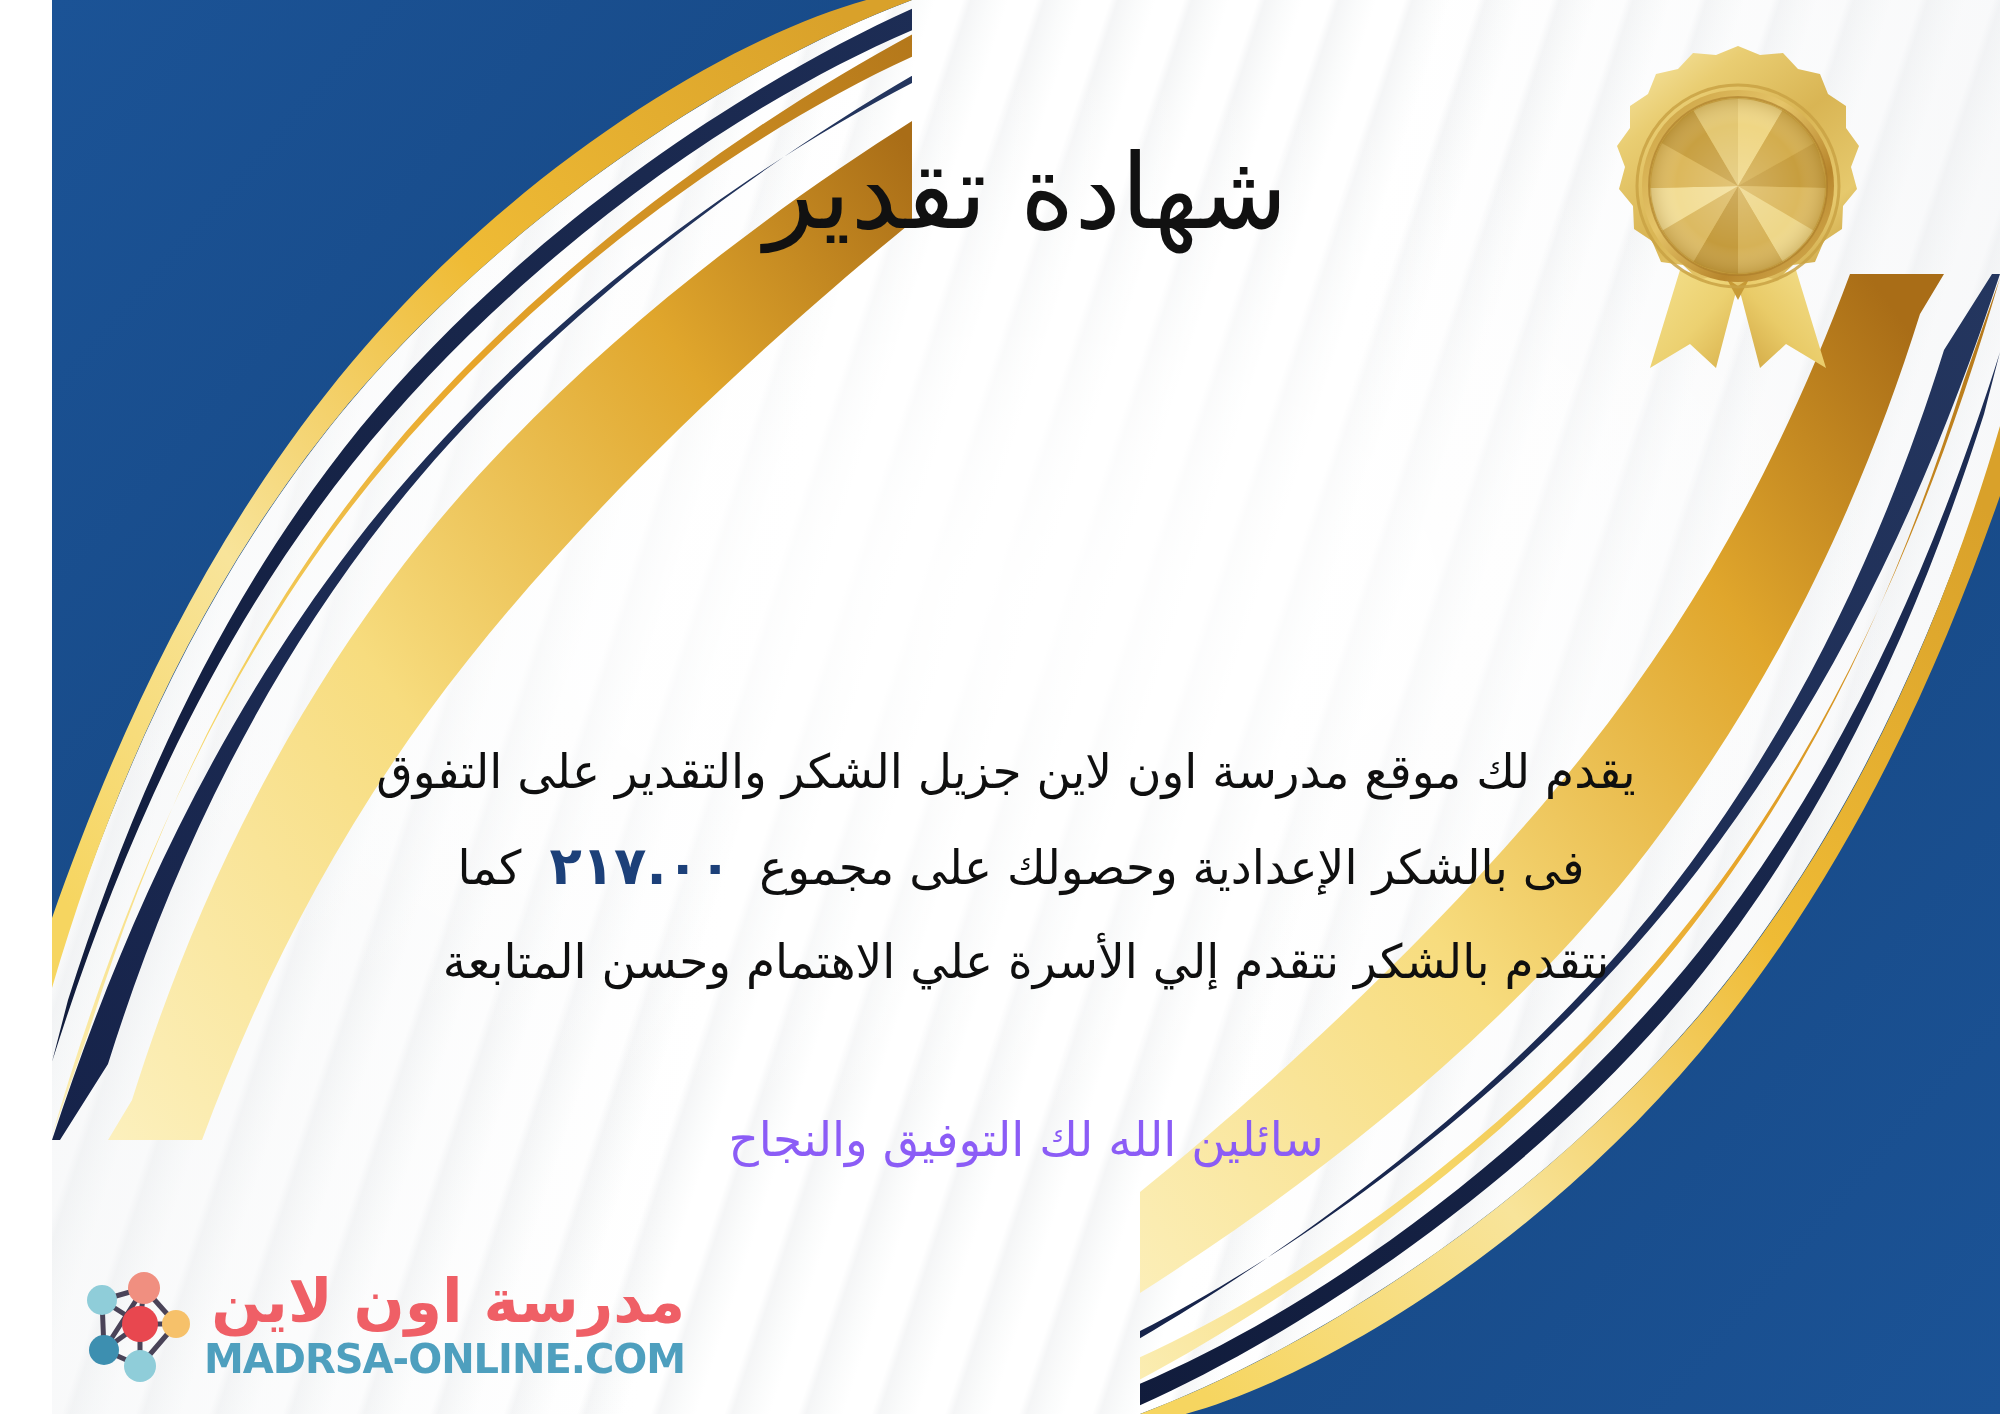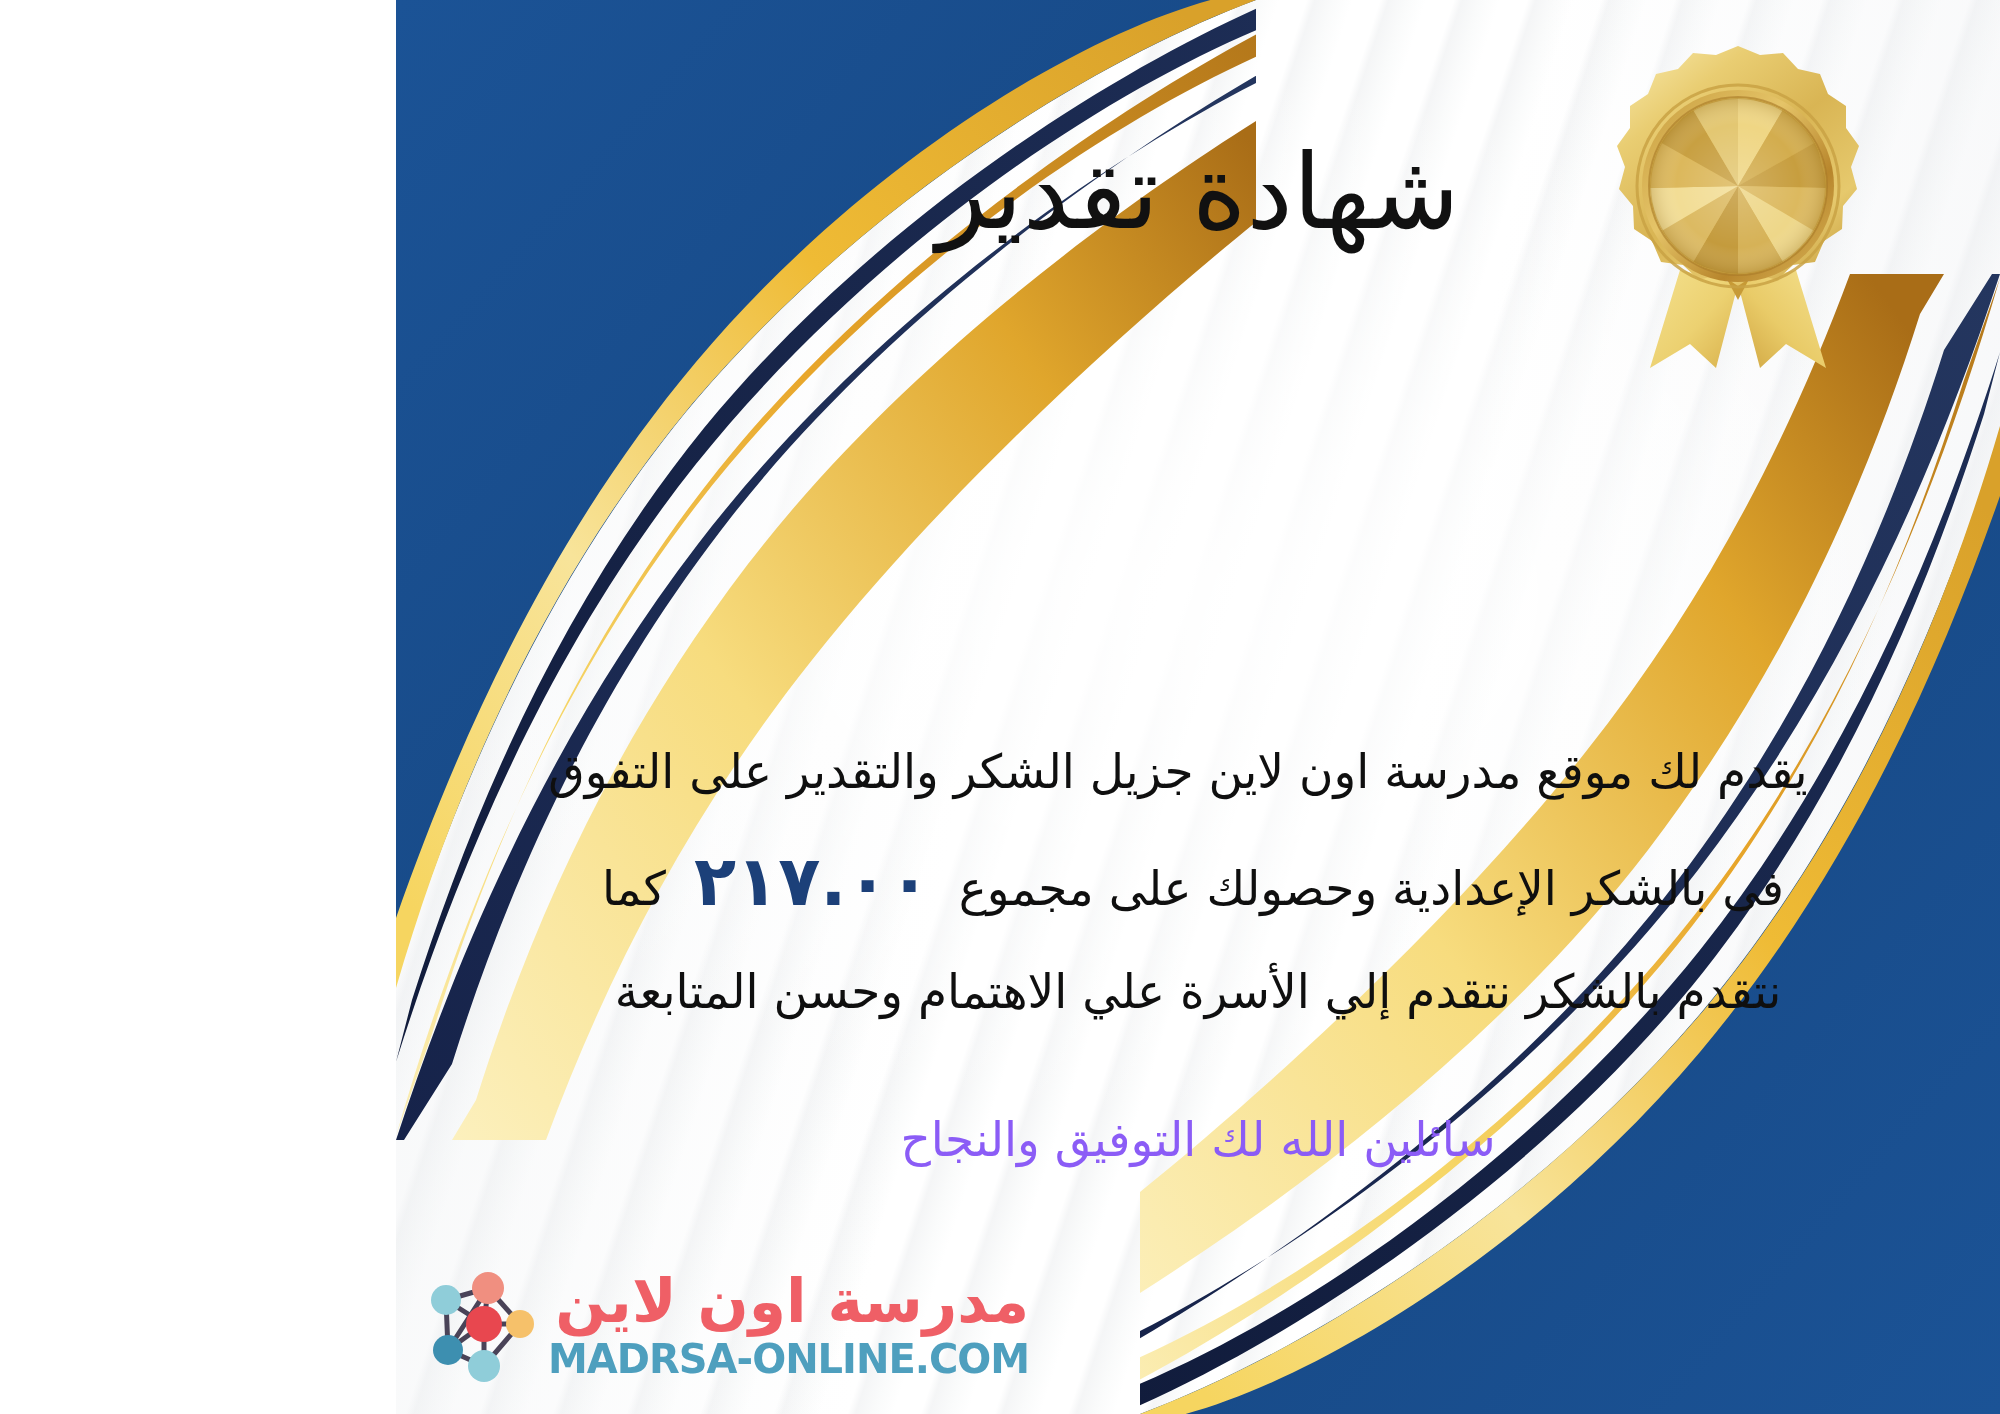--- a/index.html
+++ b/index.html
@@ -3,21 +3,21 @@
 <meta charset="utf-8">
 <style>
   html, body {
     margin: 0;
     padding: 0;
     background: #ffffff;
   }
 
   #certificate {
     position: relative;
-    width: 1604px;
+    width: 1948px;
     height: 1414px;
     overflow: hidden;
     font-family: "DejaVu Sans", "Liberation Sans", sans-serif;
     background: #fdfdfd;
   }
 
   
   .bg-base {
     position: absolute;
     inset: 0;
@@ -107,21 +107,21 @@
   .body-line {
     white-space: nowrap;
   }
   .body-line.l1 { padding-right: 40px; }
   .body-line.l2 { padding-right: 10px; }
   .body-line.l3 { padding-right: 0px; }
 
   .score {
     color: #1c4079;
     font-weight: 700;
-    font-size: 69px;
+    font-size: 53px;
     padding: 0 28px;
     display: inline-block;
     direction: ltr;
     unicode-bidi: embed;
   }
 
   .closing-line {
     position: absolute;
     top: 1112px;
     left: 0;

